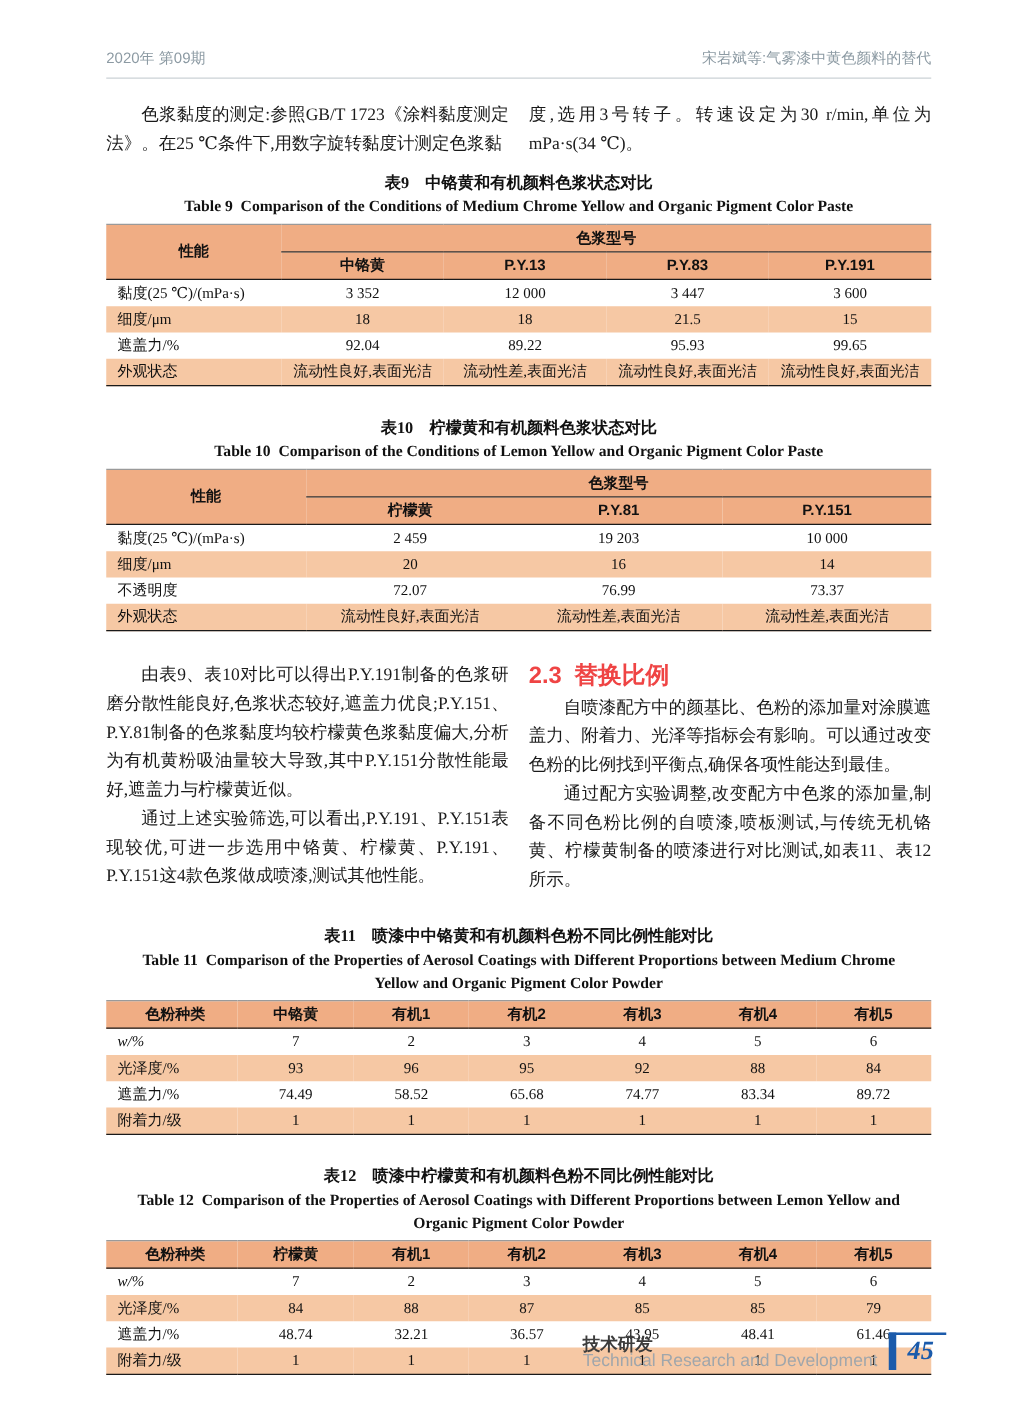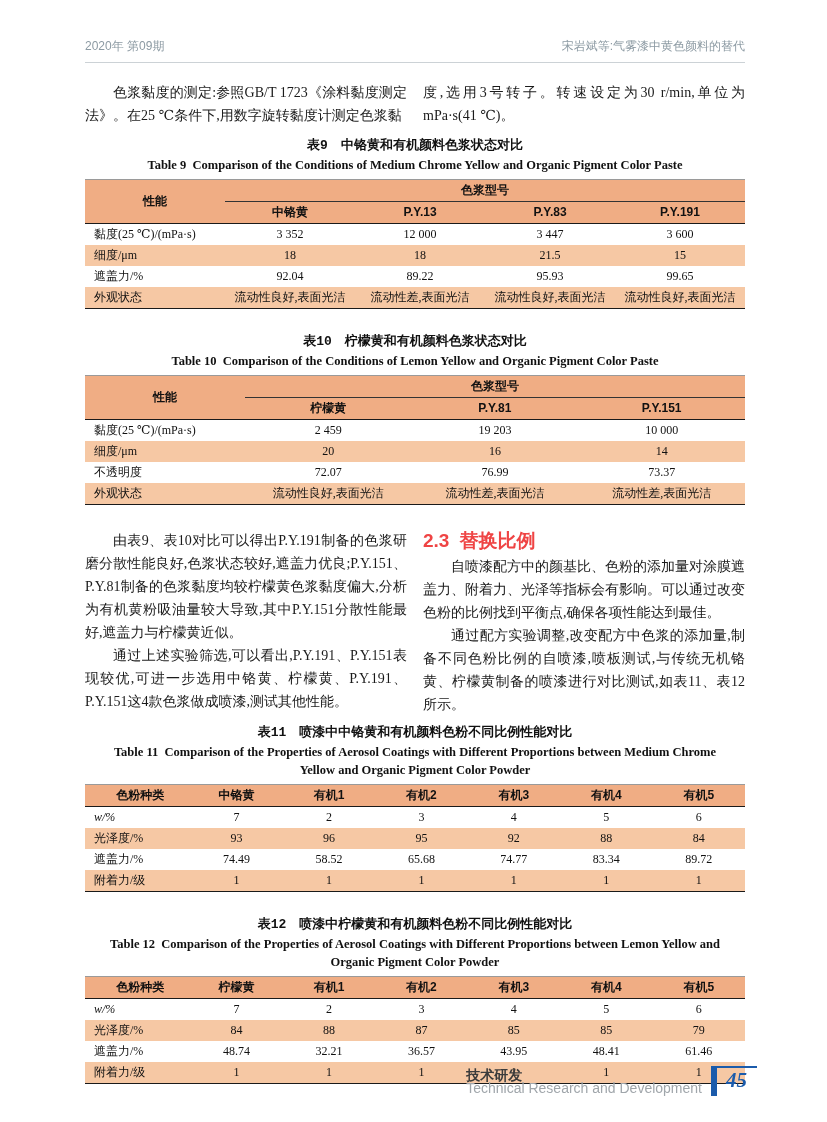--- a/index.html
+++ b/index.html
@@ -36,21 +36,21 @@
     margin:0 0 3px 0;
     font-family:"Liberation Sans","DejaVu Sans",sans-serif;
     font-size:19px;font-weight:bold;color:#ef4444;
     line-height:23px;
   }
   .section-head .sec-no{margin-right:10px;}
   
   .table-block{margin:0 0 24px 0;}
   .t-title-cn{
     text-align:center;
-    font-family:Liberation Mono, monospace;
+    font-family:Liberation Serif, serif;
     font-size:13px;font-weight:bold;line-height:18px;color:#111;
   }
   .t-title-en{
     text-align:center;
     font-family:"Liberation Serif","DejaVu Serif",serif;
     font-size:12.5px;font-weight:bold;line-height:18px;color:#111;
     margin:1px auto 5px auto;max-width:640px;
   }
   table.paper-table{
     width:100%;border-collapse:collapse;table-layout:fixed;
@@ -66,21 +66,21 @@
     background:#f0ad84;font-weight:bold;
     font-family:"Liberation Sans","DejaVu Sans",sans-serif;
   }
   .paper-table thead tr:last-child th,
   .paper-table thead th.corner{border-bottom:1.5px solid #1a1a1a;}
   .paper-table th.spanner{border-bottom:1px solid #333;}
   .paper-table th.corner-flat{text-align:center;padding-left:9px;}
   .paper-table tbody tr:nth-child(even){background:#f6c8a4;}
   .paper-table td.rowlabel{text-align:left;padding-left:9px;}
   .paper-table td.rowlabel.italic{font-style:italic;}
-  .body-cols{margin-bottom:8px;}
+  .body-cols{margin-bottom:24px;}
   
   .page-footer{
     position:absolute;right:70px;bottom:26px;
     display:flex;align-items:flex-end;gap:9px;
   }
   .footer-labels{padding-bottom:2px;}
   .footer-cn{
     font-family:"Liberation Sans","DejaVu Sans",sans-serif;
     font-size:14px;font-weight:bold;color:#3c3c3c;line-height:16px;
   }
@@ -102,21 +102,21 @@
 
 <div class="page">
 
   <div class="run-head">
     <span>2020年  第09期</span>
     <span>宋岩斌等:气雾漆中黄色颜料的替代</span>
   </div>
 
   <div class="cols intro">
     <p class="para col">色浆黏度的测定:参照GB/T 1723《涂料黏度测定法》。在25 ℃条件下,用数字旋转黏度计测定色浆黏</p>
-    <p class="para col noindent">度,选用3号转子。转速设定为30 r/min,单位为mPa·s(41 ℃)。</p>
+    <p class="para col noindent">度,选用3号转子。转速设定为30 r/min,单位为mPa·s(34 ℃)。</p>
   </div>
 
   <div id="tables-top">
       <div class="table-block">
         <div class="t-title-cn">表9　中铬黄和有机颜料色浆状态对比</div>
         <div class="t-title-en">Table 9&nbsp;&nbsp;Comparison of the Conditions of Medium Chrome Yellow and Organic Pigment Color Paste</div>
         <table class="paper-table">
           <thead>
             <tr>
               <th class="corner" rowspan="2" style="width: 20%;">性能</th>

